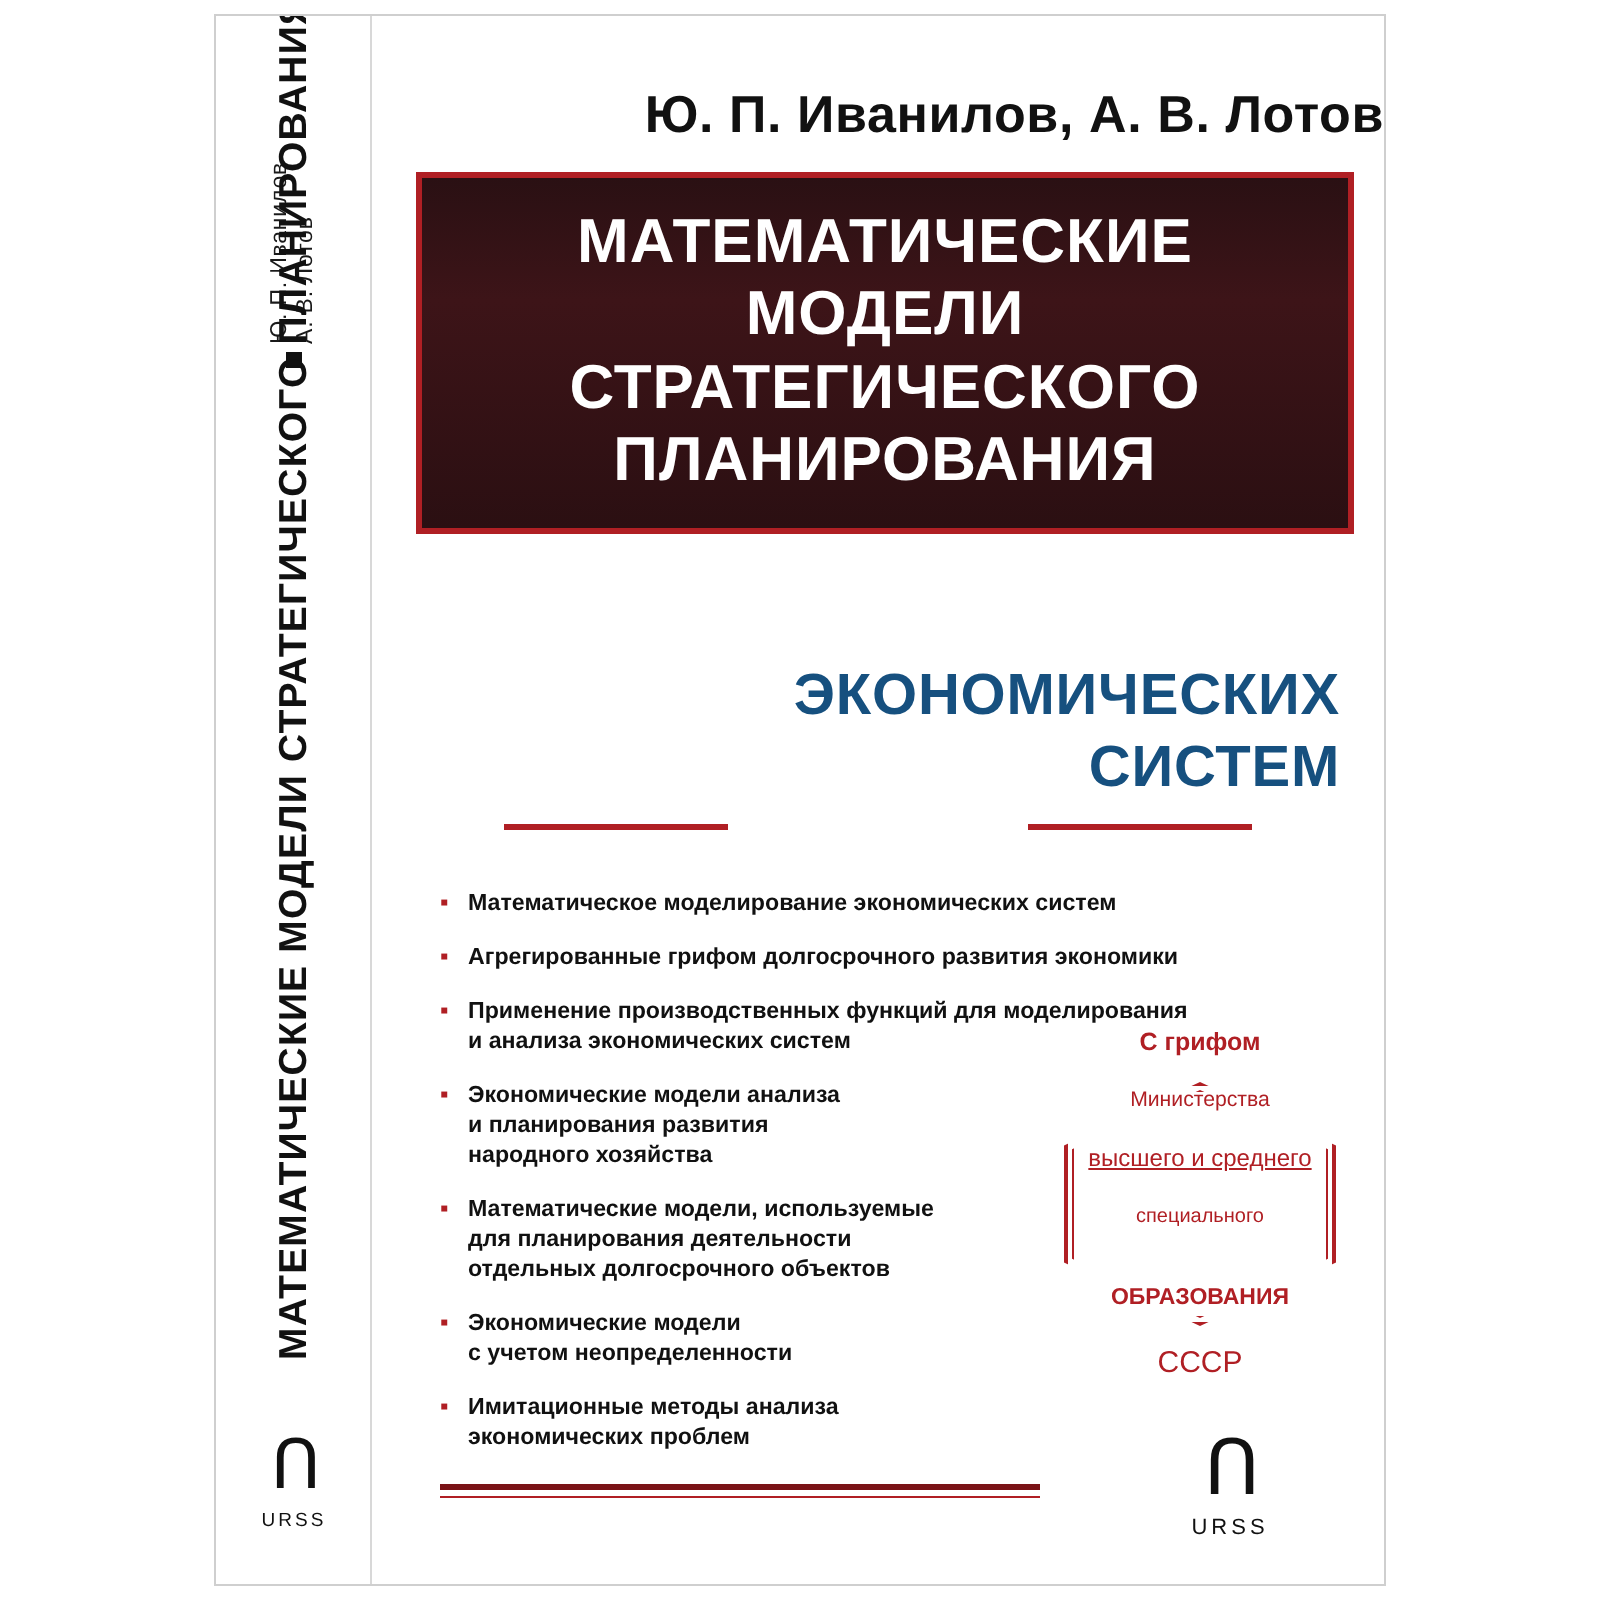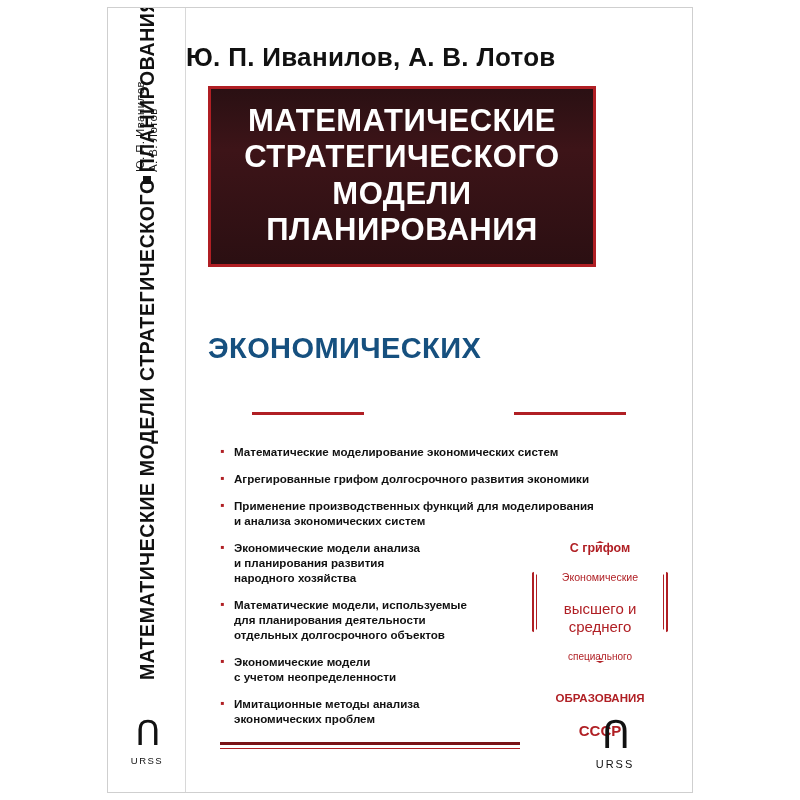--- a/index.html
+++ b/index.html
@@ -107,50 +107,50 @@
     position: relative;
     flex: 1;
     height: 100%;
     background: #ffffff;
     padding: 0;
   }
 
   .authors {
     position: absolute;
     top: 34px; left: 0; right: 0;
-    text-align: left;
+    text-align: right;
     font-size: 26px;
     font-weight: bold;
     color: #111;
     letter-spacing: 0.3px;
   }
 
   .title-block {
     position: absolute;
     left: 22px; top: 78px;
-    width: 388px;
+    width: 469px;
     background: linear-gradient(180deg,#2a1013 0%, #3d1418 35%, #2b0f12 100%);
     border: 3px solid #b01f24;
     padding: 14px 10px 16px;
     text-align: center;
   }
   .title-block .line {
     color: #ffffff;
     font-size: 31px;
     font-weight: bold;
     line-height: 1.17;
     letter-spacing: 0.5px;
     text-transform: uppercase;
   }
 
   .subtitle {
     position: absolute;
     left: 22px; top: 322px;
     width: 462px;
-    text-align: left;
+    text-align: right;
   }
   .subtitle .s1, .subtitle .s2 {
     color: #16507f;
     font-size: 29px;
     font-weight: bold;
     letter-spacing: 0.4px;
     line-height: 1.25;
     text-transform: uppercase;
   }
   .sub-rule {
@@ -212,32 +212,32 @@
     border: 1px solid #b01f24;
     clip-path: polygon(50% 0%, 100% 26%, 100% 74%, 50% 100%, 0% 74%, 0% 26%);
     background: #ffffff;
   }
   .stamp-text {
     position: absolute;
     inset: 0;
     display: flex;
     flex-direction: column;
     align-items: center;
-    justify-content: flex-start;
+    justify-content: center;
     text-align: center;
     color: #b01f24;
     padding: 0 10px;
     gap: 16px;
   }
   .stamp-text .l1 { font-size: 12.5px; font-weight: bold; line-height: 1.15; }
   .stamp-text .l2 { font-size: 10.6px; line-height: 1.18; }
-  .stamp-text .l3 { font-size: 15px; line-height: 1.18; }
+  .stamp-text .l3 { font-size: 12px; line-height: 1.18; text-decoration: underline; }
   .stamp-text .l4 { font-size: 10px; line-height: 1.18; }
   .stamp-text .l5 { font-size: 11.5px; font-weight: bold; line-height: 1.2; margin-top: 13px; }
-  .stamp-text .l6 { font-size: 15px; font-weight: bold; line-height: 1.15; }
+  .stamp-text .l6 { font-size: 15px; font-weight: normal; line-height: 1.15; }
 
   
   .bottom-rule {
     position: absolute;
     left: 34px; top: 734px;
     width: 300px;
     height: 3px;
     background: #7a1316;
   }
   .bottom-rule2 {
@@ -288,39 +288,40 @@
         <div class="mark">URSS</div>
       </div>
     </div>
 
     <div class="front">
 
       <div class="authors">Ю. П. Иванилов, А. В. Лотов</div>
 
       <div class="title-block">
         <div class="line">МАТЕМАТИЧЕСКИЕ</div>
+        <div class="line">МОДЕЛИ</div>
         <div class="line">СТРАТЕГИЧЕСКОГО</div>
-        <div class="line">МОДЕЛИ</div>
         <div class="line">ПЛАНИРОВАНИЯ</div>
       </div>
 
       <div class="subtitle">
         <div class="s1">ЭКОНОМИЧЕСКИХ</div>
+        <div class="s2">СИСТЕМ</div>
       </div>
 
       <div class="sub-rule">
         <span class="seg"></span>
         <span class="gap"></span>
         <span class="seg"></span>
       </div>
 
       <div class="bullets">
         <div class="bullet">
           <span class="dot">▪</span>
-          <span class="txt" style="white-space:pre-line">Математические моделирование экономических систем</span>
+          <span class="txt" style="white-space:pre-line">Математическое моделирование экономических систем</span>
         </div>
         <div class="bullet">
           <span class="dot">▪</span>
           <span class="txt" style="white-space:pre-line">Агрегированные грифом долгосрочного развития экономики</span>
         </div>
         <div class="bullet">
           <span class="dot">▪</span>
           <span class="txt" style="white-space:pre-line">Применение производственных функций для моделирования
 и анализа экономических систем</span>
         </div>
@@ -346,21 +347,21 @@
           <span class="txt" style="white-space:pre-line">Имитационные методы анализа
 экономических проблем</span>
         </div>
       </div>
 
       <div class="stamp">
         <div class="hex"></div>
         <div class="hex-inner"></div>
         <div class="stamp-text">
           <div class="l1">С грифом</div>
-          <div class="l2">Экономические</div>
+          <div class="l2">Министерства</div>
           <div class="l3">высшего и среднего</div>
           <div class="l4">специального</div>
           <div class="l5">ОБРАЗОВАНИЯ</div>
           <div class="l6">СССР</div>
         </div>
       </div>
 
       <div class="bottom-rule"></div>
       <div class="bottom-rule2"></div>
 

